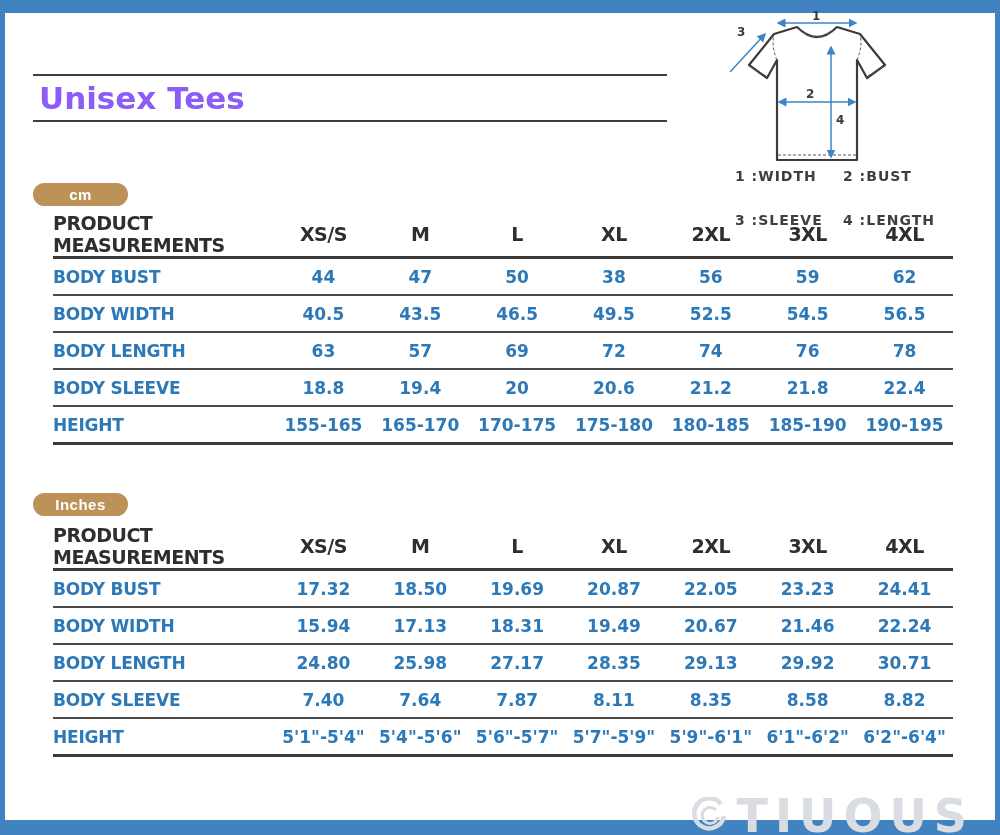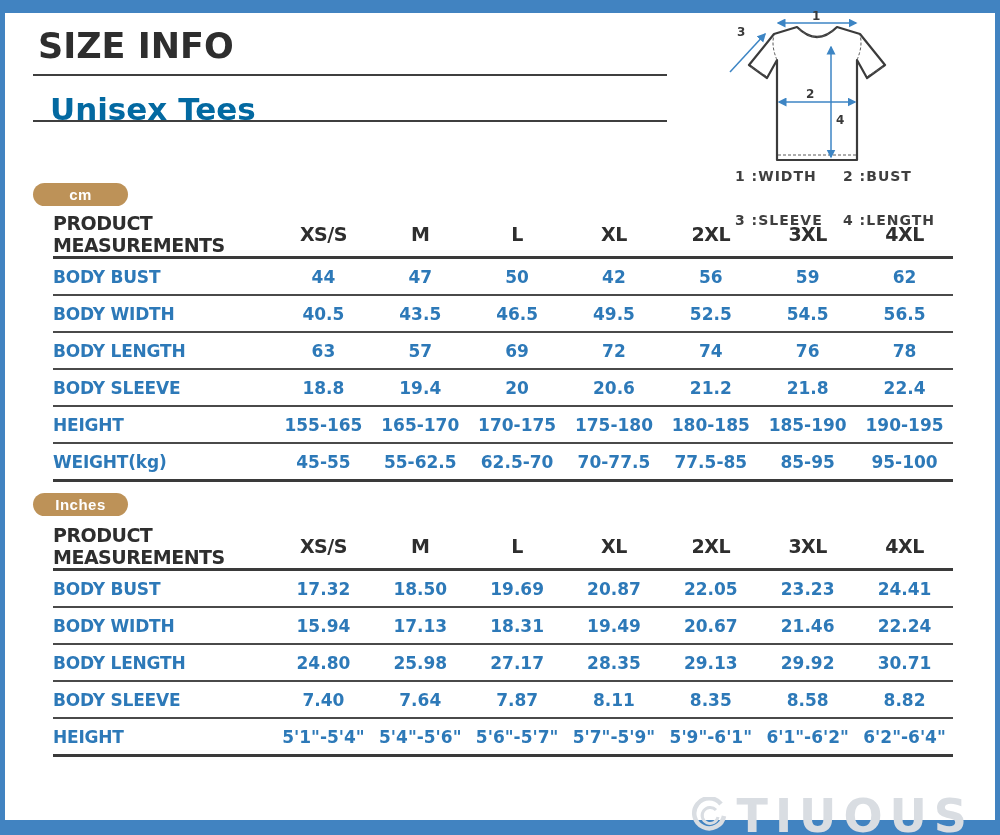--- a/index.html
+++ b/index.html
@@ -17,23 +17,23 @@
   
   .title{
     position:absolute;left:38px;top:26px;margin:0;
     font-family:"DejaVu Sans","Liberation Sans",sans-serif;
     font-size:35px;font-weight:bold;color:#2e2e2e;letter-spacing:0px;
   }
   .rule{position:absolute;left:33px;width:634px;height:2px;background:#3f3f3f;}
   .rule-1{top:74px;}
   .rule-2{top:120px;}
   .subtitle{
-    position:absolute;left:38px;top:79px;margin:12px;
-    font-family:"DejaVu Sans","Liberation Sans",sans-serif;
-    font-size:31px;font-weight:bold;color:#0369a1;
+    position:absolute;left:38px;top:79px;margin:1px;
+    font-family:"DejaVu Sans","Liberation Sans",sans-serif;
+    font-size:31px;font-weight:bold;color:#8b5cf6;
   }
 
   
   .tee-svg{position:absolute;left:720px;top:10px;width:185px;height:158px;}
   .legend{
     position:absolute;left:735px;top:168px;width:230px;
     display:grid;grid-template-columns:80px auto;grid-column-gap:22px;grid-row-gap:3px;
     font-family:"DejaVu Sans","Liberation Sans",sans-serif;
     font-size:14px;font-weight:bold;color:#3f3f3f;letter-spacing:1px;white-space:nowrap;gap:28px;
   }
@@ -84,21 +84,20 @@
 </head>
 <body>
 
 <div class="page" style="--frame-blue: #4183c1; --text-blue: #2d79b8; --badge-tan: #bd9258; --wm-gray: #d9dde2;">
 
   <div class="bar bar-top"></div>
   <div class="bar bar-left"></div>
   <div class="bar bar-right"></div>
   <div class="bar bar-bottom"></div>
 
-  <h1 class="title">SIZE INFO</h1>
   <div class="rule rule-1"></div>
   <h2 class="subtitle">Unisex Tees</h2>
   <div class="rule rule-2"></div>
 
   <svg class="tee-svg" viewBox="0 0 185 158">
     <defs>
       <marker id="ah-e" markerWidth="7" markerHeight="7" refX="5" refY="3" orient="auto">
         <path d="M0,0 L6,3 L0,6 Z" fill="#3d85c4"></path>
       </marker>
       <marker id="ah-s" markerWidth="7" markerHeight="7" refX="1" refY="3" orient="auto">
@@ -152,21 +151,21 @@
           <th class="c-val">3XL</th>
           <th class="c-val">4XL</th>
         </tr>
       </thead>
       <tbody>
         <tr>
           <th class="c-label">BODY BUST</th>
           <td class="c-val">44</td>
           <td class="c-val">47</td>
           <td class="c-val">50</td>
-          <td class="c-val">42</td>
+          <td class="c-val">38</td>
           <td class="c-val">56</td>
           <td class="c-val">59</td>
           <td class="c-val">62</td>
         </tr>
         <tr>
           <th class="c-label">BODY WIDTH</th>
           <td class="c-val">40.5</td>
           <td class="c-val">43.5</td>
           <td class="c-val">46.5</td>
           <td class="c-val">49.5</td>
@@ -197,30 +196,20 @@
         <tr>
           <th class="c-label">HEIGHT</th>
           <td class="c-val">155-165</td>
           <td class="c-val">165-170</td>
           <td class="c-val">170-175</td>
           <td class="c-val">175-180</td>
           <td class="c-val">180-185</td>
           <td class="c-val">185-190</td>
           <td class="c-val">190-195</td>
         </tr>
-        <tr>
-          <th class="c-label">WEIGHT(kg)</th>
-          <td class="c-val">45-55</td>
-          <td class="c-val">55-62.5</td>
-          <td class="c-val">62.5-70</td>
-          <td class="c-val">70-77.5</td>
-          <td class="c-val">77.5-85</td>
-          <td class="c-val">85-95</td>
-          <td class="c-val">95-100</td>
-        </tr>
       </tbody>
     </table>
 
   <div class="badge badge-in">Inches</div>
   <table class="size-table table-in">
       <thead>
         <tr>
           <th class="c-label">PRODUCT MEASUREMENTS</th>
           <th class="c-val">XS/S</th>
           <th class="c-val">M</th>

